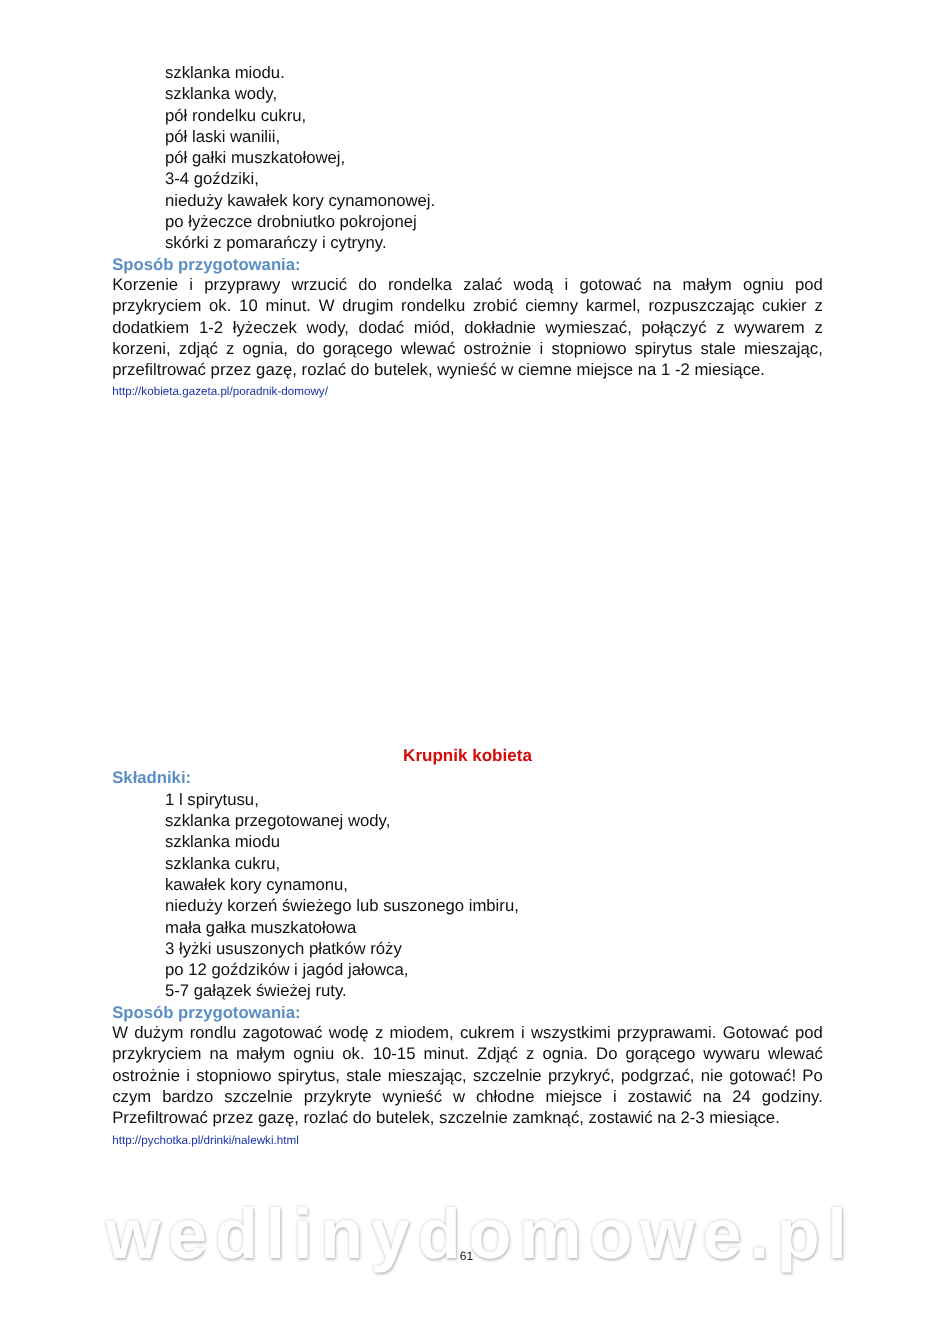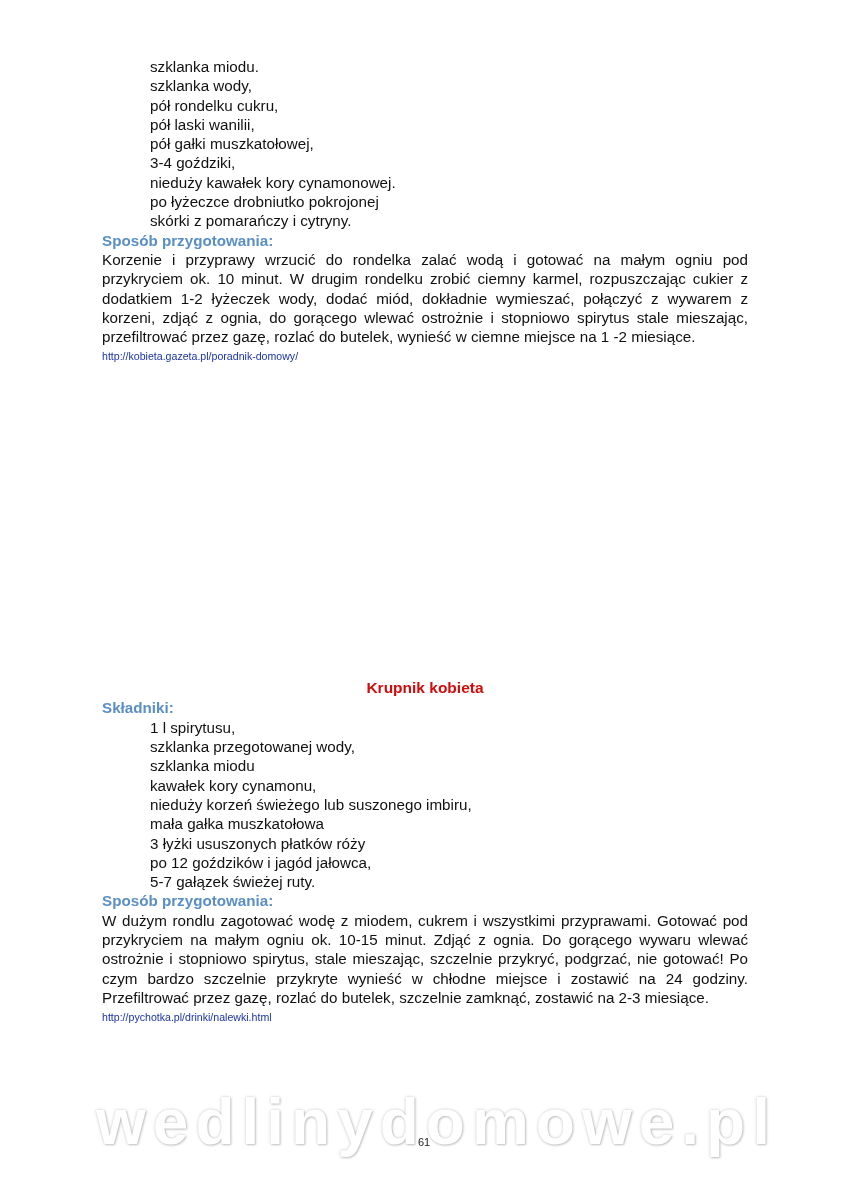--- a/index.html
+++ b/index.html
@@ -62,20 +62,21 @@
     <a class="src" style="color: rgb(26, 51, 168);">http://kobieta.gazeta.pl/poradnik-domowy/</a>
   </div>
 
   <div class="block front" style="top:371px;">
     <div class="title" style="color: rgb(210, 11, 11);">Krupnik kobieta</div>
     <div class="label" style="color: rgb(91, 143, 196);">Składniki:</div>
     <div>
       <div class="line indent">1 l spirytusu,</div>
       <div class="line indent">szklanka przegotowanej wody,</div>
       <div class="line indent">szklanka miodu</div>
+      <div class="line indent">szklanka cukru,</div>
       <div class="line indent">kawałek kory cynamonu,</div>
       <div class="line indent">nieduży korzeń świeżego lub suszonego imbiru,</div>
       <div class="line indent">mała gałka muszkatołowa</div>
       <div class="line indent">3 łyżki ususzonych płatków róży</div>
       <div class="line indent">po 12 goździków i jagód jałowca,</div>
       <div class="line indent">5-7 gałązek świeżej ruty.</div>
     </div>
     <div class="label" style="color: rgb(91, 143, 196);">Sposób przygotowania:</div>
     <div class="para">W dużym rondlu zagotować wodę z miodem, cukrem i wszystkimi przyprawami. Gotować pod przykryciem na małym ogniu ok. 10-15 minut. Zdjąć z ognia. Do gorącego wywaru wlewać ostrożnie i stopniowo spirytus, stale mieszając, szczelnie przykryć, podgrzać, nie gotować! Po czym bardzo szczelnie przykryte wynieść w chłodne miejsce i zostawić na 24 godziny. Przefiltrować przez gazę, rozlać do butelek, szczelnie zamknąć, zostawić na 2-3 miesiące.</div>
     <a class="src" style="color: rgb(26, 51, 168);">http://pychotka.pl/drinki/nalewki.html</a>

